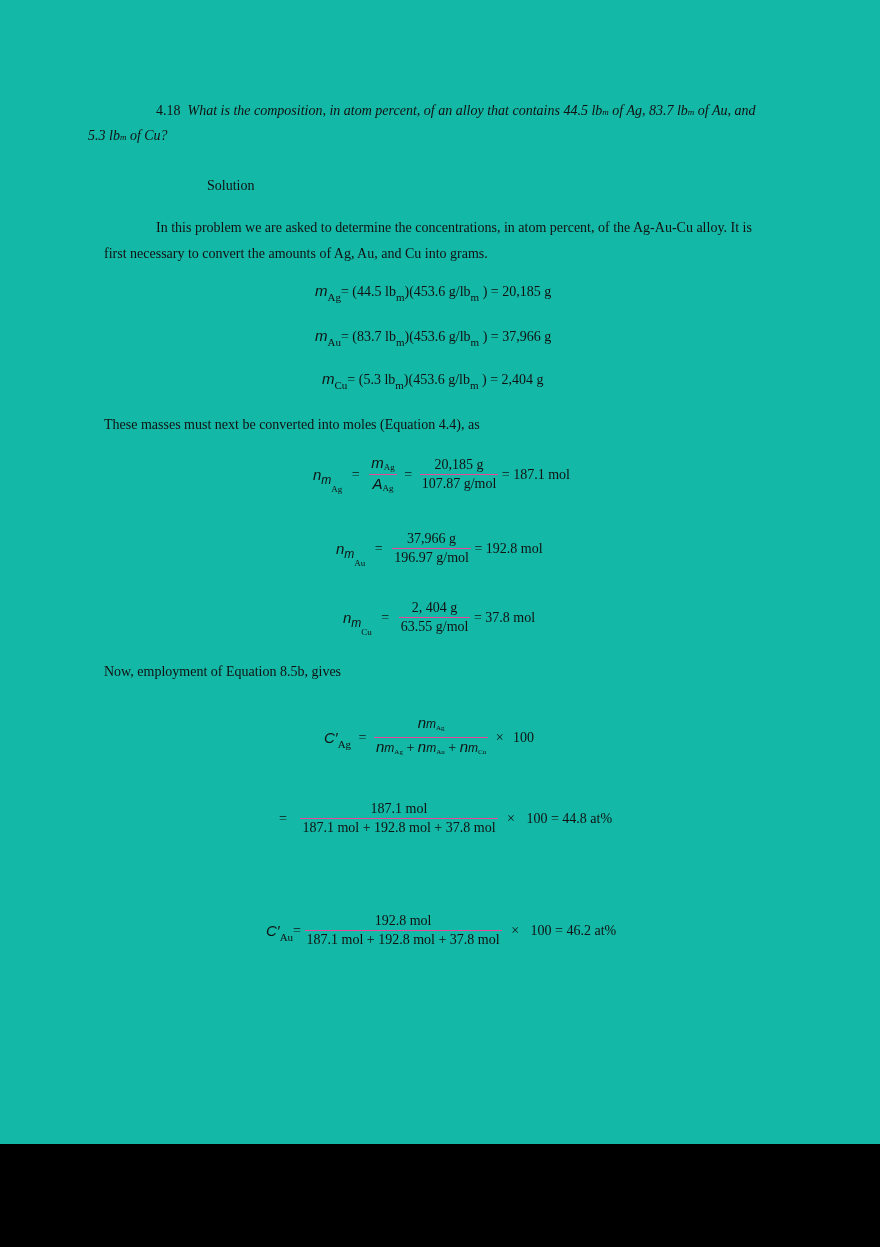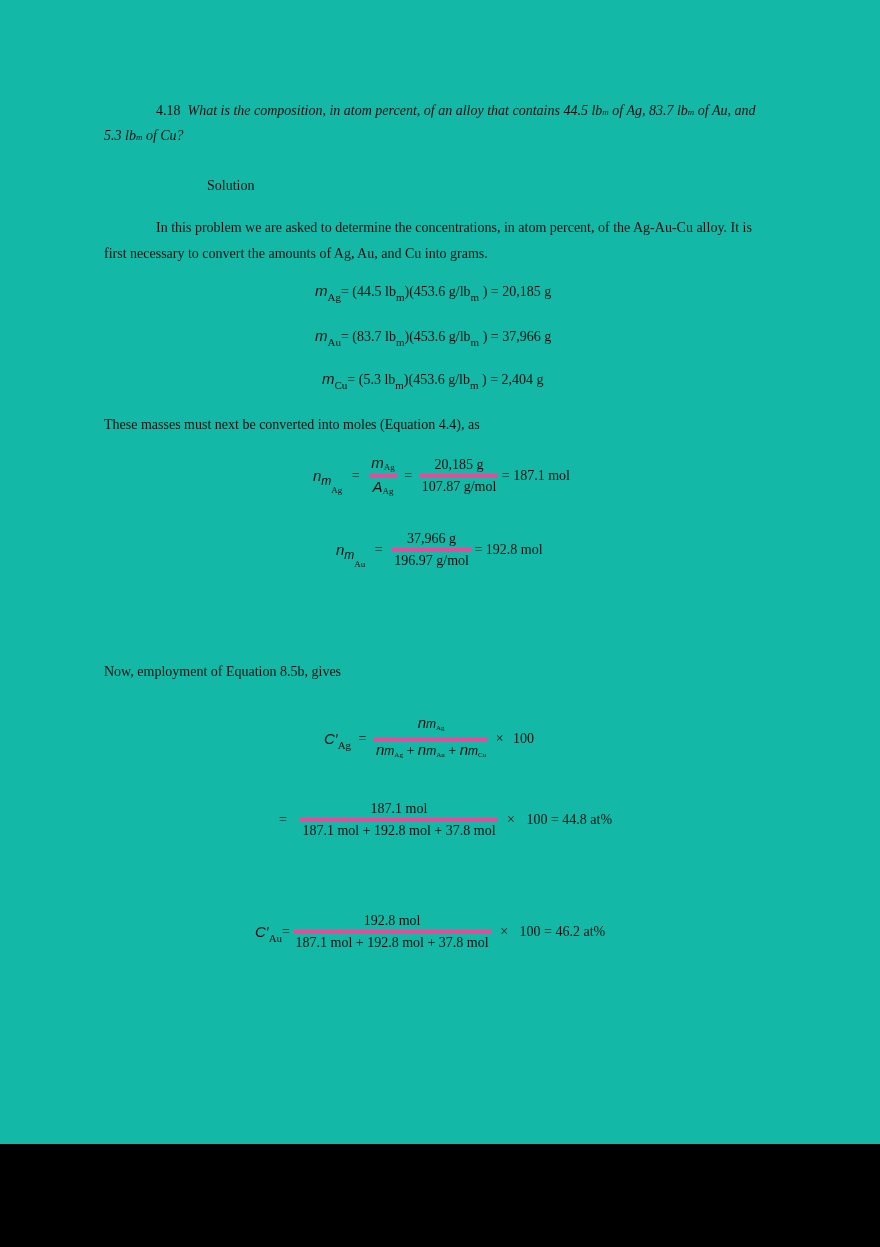--- a/index.html
+++ b/index.html
@@ -10,34 +10,34 @@
   .abs { position:absolute; white-space:nowrap; }
   .txt { font-size:14px; }
   .it { font-style:italic; font-family:"Liberation Serif", serif; }
   .sansit { font-style:italic; font-family:"Liberation Sans", sans-serif; font-size:15px; }
   .sub { font-size:11px; position:relative; top:5px; }
   .sub2 { font-size:9px; position:relative; top:6px; }
   .tinysub { font-size:7px; vertical-align:-2px; }
   .u { }
   .eq { font-size:14px; }
   .frac { display:inline-block; vertical-align:middle; text-align:center; }
-  .frac .num { display:block; padding:0 2px; border-bottom:4px solid #ec4899; line-height:18px; }
+  .frac .num { display:block; padding:0 2px; border-bottom:1px solid #ec4899; line-height:18px; }
   .frac .den { display:block; padding:0 2px; line-height:18px; }
   .mid { vertical-align:middle; }
 </style>
 </head>
 <body>
 
 <div class="page">
 
   <div class="abs txt" style="left:156px; top:103px;">
     <span>4.18</span>&nbsp;
     <span class="it">What is the composition, in atom percent, of an alloy that contains 44.5 lb</span><span class="it" style="font-size:9px;">m</span><span class="it"> of Ag, 83.7 lb</span><span class="it" style="font-size:9px;">m</span><span class="it"> of Au, and</span>
   </div>
-  <div class="abs txt" style="left:104px; top:128px;text-align:right;">
+  <div class="abs txt" style="left:88px; top:128px;text-align:right;">
     <span class="it">5.3 lb</span><span class="it" style="font-size:9px;">m</span><span class="it"> of Cu?</span>
   </div>
 
   <div class="abs txt u" style="left:207px; top:178px;">Solution</div>
 
   <div class="abs txt" style="left:156px; top:220px;">In this problem we are asked to determine the concentrations, in atom percent, of the Ag-Au-Cu alloy.  It is</div>
   <div class="abs txt" style="left:104px; top:246px;">first necessary to convert the amounts of Ag, Au, and Cu into grams.</div>
 
   <div class="abs eq" style="left:315px; top:282px;">
     <span class="sansit">m</span><span class="sub">Ag</span><span>= (44.5  lb</span><span class="sub">m</span><span>)(453.6  g/lb</span><span class="sub">m</span><span> ) = 20,185  g</span>
@@ -69,20 +69,29 @@
   <div class="abs eq" style="left:336px; top:530px;">
     <span class="mid"><span class="sansit">n</span><span class="sansit" style="font-size:12px; position:relative; top:4px;">m</span><span class="sub2" style="top:12px;">Au</span></span>
     <span class="mid" style="margin:0 6px;">=</span>
     <span class="frac">
       <span class="num">37,966 g</span>
       <span class="den">196.97 g/mol</span>
     </span>
     <span class="mid">= 192.8  mol</span>
   </div>
 
+  <div class="abs eq" style="left:343px; top:599px;">
+    <span class="mid"><span class="sansit">n</span><span class="sansit" style="font-size:12px; position:relative; top:4px;">m</span><span class="sub2" style="top:12px;">Cu</span></span>
+    <span class="mid" style="margin:0 6px;">=</span>
+    <span class="frac">
+      <span class="num">2, 404 g</span>
+      <span class="den">63.55 g/mol</span>
+    </span>
+    <span class="mid">= 37.8  mol</span>
+  </div>
 
   <div class="abs txt" style="left:104px; top:664px;">Now, employment of Equation 8.5b, gives</div>
 
   <div class="abs eq" style="left:324px; top:700px;margin-top:14px;">
     <span class="mid"><span class="sansit">C′</span><span class="sub">Ag</span></span>
     <span class="mid" style="margin:0 4px;">=</span>
     <span class="frac" style="min-width:112px;">
       <span class="num"><span class="sansit">n</span><span class="sansit" style="font-size:12px;">m</span><span class="tinysub">Ag</span></span>
       <span class="den">
         <span class="sansit">n</span><span class="sansit" style="font-size:12px;">m</span><span class="tinysub">Ag</span>
@@ -99,21 +108,21 @@
   <div class="abs eq" style="left:279px; top:800px;">
     <span class="mid" style="margin-right:10px;">=</span>
     <span class="frac">
       <span class="num">187.1 mol</span>
       <span class="den">187.1 mol + 192.8 mol + 37.8 mol</span>
     </span>
     <span class="mid" style="margin:0 8px 0 6px;">×</span>
     <span class="mid">100 = 44.8 at%</span>
   </div>
 
-  <div class="abs eq" style="left:255px; top:912px;">
+  <div class="abs eq" style="left:266px; top:912px;">
     <span class="mid"><span class="sansit">C′</span><span class="sub">Au</span></span><span class="mid">=</span>
     <span class="frac">
       <span class="num">192.8 mol</span>
       <span class="den">187.1 mol + 192.8 mol + 37.8 mol</span>
     </span>
     <span class="mid" style="margin:0 8px 0 6px;">×</span>
     <span class="mid">100 = 46.2 at%</span>
   </div>
 
 </div>

